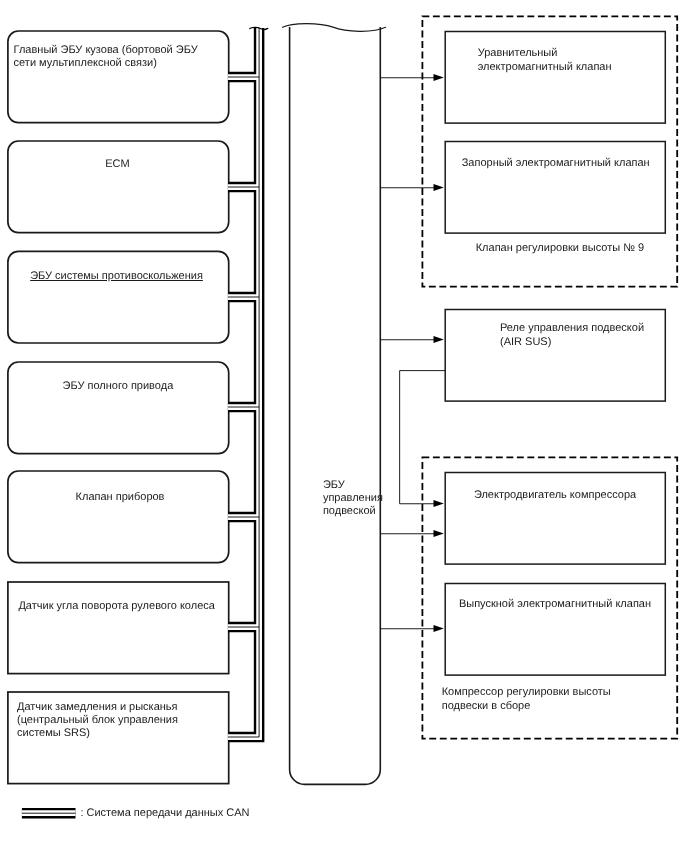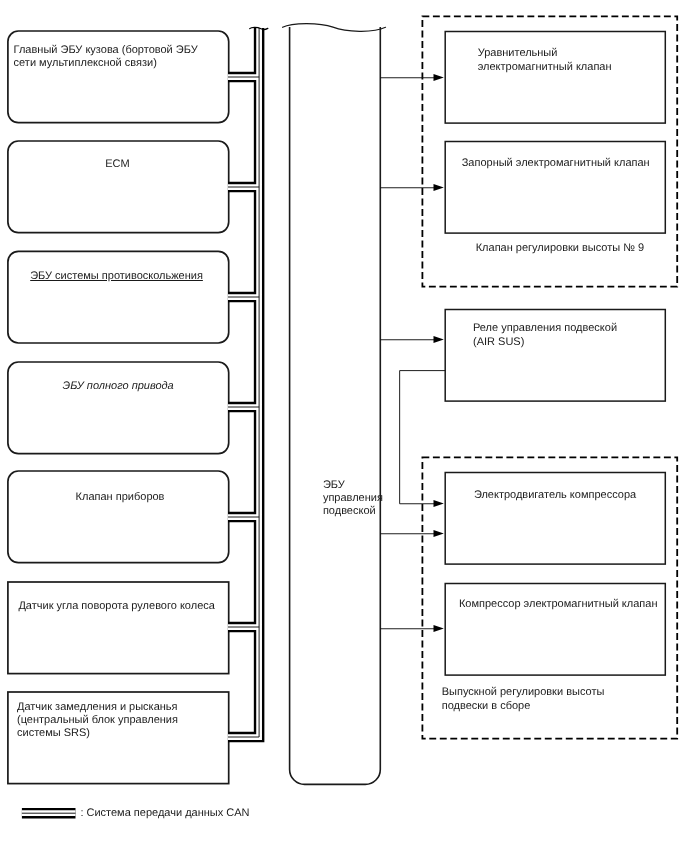--- a/index.html
+++ b/index.html
@@ -23,21 +23,21 @@
       <rect x="7.9" y="471" width="220.8" height="91.6" rx="10.5"></rect>
       <rect x="7.9" y="582" width="220.8" height="91.6"></rect>
       <rect x="7.9" y="692" width="220.8" height="91.6"></rect>
     </g>
   </svg>
 
   <div class="txt" style="left:13.60px;top:43.70px;">Главный ЭБУ кузова (бортовой ЭБУ
 сети мультиплексной связи)</div>
   <div class="txt" style="left:105.20px;top:157.60px;">ECM</div>
   <div class="txt" style="left:30.20px;top:270.20px;text-decoration:underline;">ЭБУ системы противоскольжения</div>
-  <div class="txt" style="left:62.60px;top:380.40px;font-style:italic;">ЭБУ полного привода</div>
+  <div class="txt" style="left:62.60px;top:380.40px;">ЭБУ полного привода</div>
   <div class="txt" style="left:75.60px;top:490.80px;">Клапан приборов</div>
   <div class="txt" style="left:18.40px;top:599.60px;">Датчик угла поворота рулевого колеса</div>
   <div class="txt" style="left:17.00px;top:701.00px;">Датчик замедления и рысканья
 (центральный блок управления
 системы SRS)</div>
 
   <svg width="688" height="852" viewBox="0 0 688 852">
     <defs>
       <path id="canpath" d="M259.1,28 L259.1,737 L228,737
                             M259.1,77 L228,77
@@ -74,25 +74,25 @@
       <rect x="445.2" y="309.5" width="220.1" height="91.6"></rect>
       <rect x="445.2" y="472.5" width="220.1" height="91.6"></rect>
       <rect x="445.2" y="583.5" width="220.1" height="91.6"></rect>
     </g>
   </svg>
 
   <div class="txt" style="left:461.70px;top:157.40px;">Запорный электромагнитный клапан</div>
   <div class="txt" style="left:477.70px;top:47.40px;">Уравнительный
 электромагнитный клапан</div>
   <div class="txt" style="left:475.70px;top:241.90px;">Клапан регулировки высоты № 9</div>
-  <div class="txt" style="left:473px;top:322.40px;">Реле управления подвеской
+  <div class="txt" style="left:500px;top:322.40px;">Реле управления подвеской
 (AIR SUS)</div>
   <div class="txt" style="left:473.90px;top:489.40px;">Электродвигатель компрессора</div>
-  <div class="txt" style="left:458.90px;top:598.10px;">Компрессор электромагнитный клапан</div>
-  <div class="txt" style="left:441.70px;top:686.40px;">Выпускной регулировки высоты
+  <div class="txt" style="left:458.90px;top:598.10px;">Выпускной электромагнитный клапан</div>
+  <div class="txt" style="left:441.70px;top:686.40px;">Компрессор регулировки высоты
 подвески в сборе</div>
 
   <svg width="688" height="852" viewBox="0 0 688 852">
     <g fill="none" stroke="#111" stroke-width="0.95">
       <path d="M380,77.75 L434.5,77.75"></path>
       <path d="M380,187.75 L434.5,187.75"></path>
       <path d="M380,339.75 L434.5,339.75"></path>
       <path d="M445.5,370.6 L399.65,370.6 L399.65,503.75 L434.5,503.75"></path>
       <path d="M380,533.75 L434.5,533.75"></path>
       <path d="M380,628.75 L434.5,628.75"></path>

